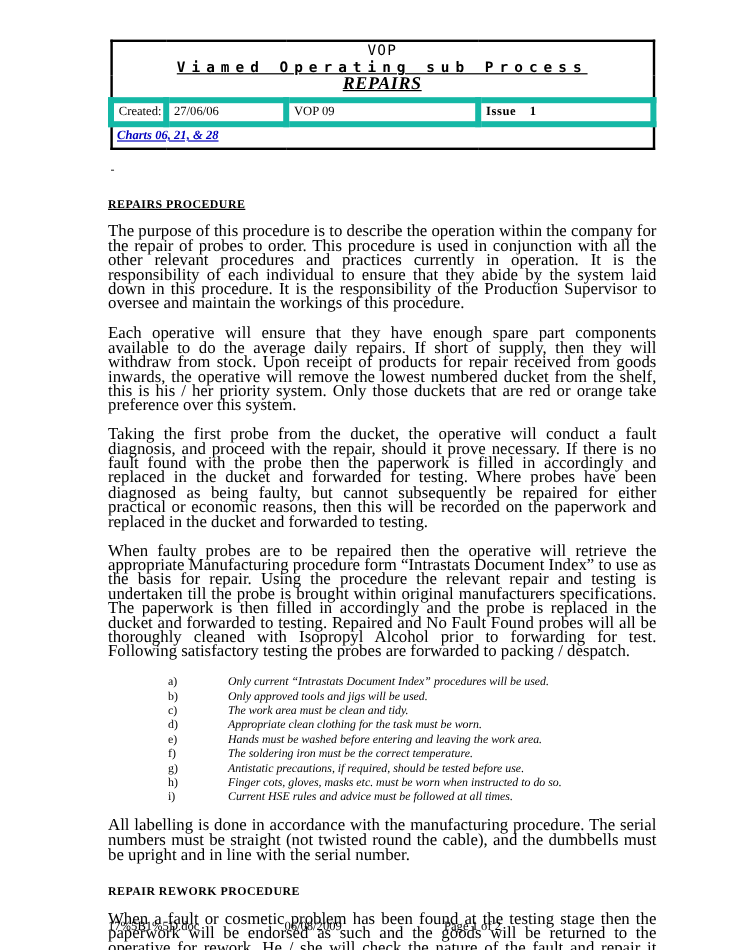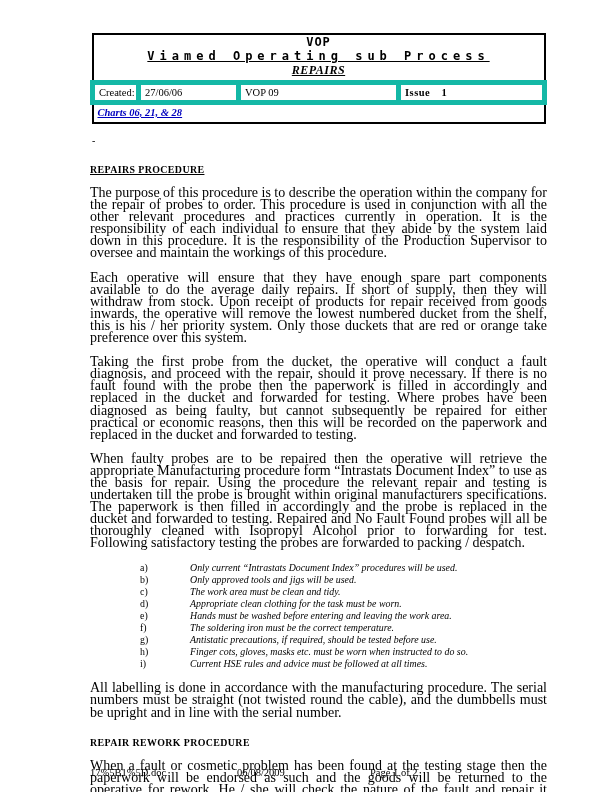--- a/index.html
+++ b/index.html
@@ -5,25 +5,25 @@
   html,body{margin:0;padding:0;}
   body{width:612px;height:792px;background:#ffffff;}
   .page{position:relative;width:612px;height:792px;background:#fff;color:#000;
         font-family:"Liberation Serif",serif;overflow:hidden;}
   .content{position:absolute;left:90px;top:33px;width:457px;}
 
   
   table.hdr{width:100%;border-collapse:collapse;border:2px solid #000;table-layout:fixed;}
   .hdr td{vertical-align:top;padding:1px 4px;font-size:10.5px;line-height:13px;}
   .org-row td{border:0;text-align:center;padding:1px 0 0;}
-  .org{font-family:"DejaVu Sans Mono",monospace;font-weight:bold;font-size:12px;letter-spacing:1px;display:block;}
+  .org{font-family:"DejaVu Sans Mono",monospace;font-weight:normal;font-size:12px;letter-spacing:1px;display:block;}
   .doc-title{font-family:"DejaVu Sans Mono",monospace;font-weight:bold;font-size:12px;
              letter-spacing:5px;text-decoration:underline;white-space:nowrap;display:block;margin-top:1px;}
   .subtitle-row td{border:0;border-bottom:1px solid #000;text-align:center;padding:1px 0 3px;}
-  .subtitle{font-style:italic;font-weight:bold;font-size:12px;text-decoration:underline;letter-spacing:0.5px;}
+  .subtitle{font-style:italic;font-weight:bold;font-size:15px;text-decoration:underline;letter-spacing:0.5px;}
   .grid td{border:5px solid #14b8a6;}
   .issue{font-weight:bold;word-spacing:8px;letter-spacing:0.5px;}
   .narrow{display:inline-block;max-width:58px;}
   .charts-row td{border:0;padding:1px 4px 3px;}
   .charts-link{color:#0000bf;font-weight:bold;font-style:italic;text-decoration:underline;
                font-size:10.5px;cursor:pointer;}
 
   .dash{margin:12px 0 0 2px;font-size:10px;line-height:10px;}
   h3.sec{font-size:9.9px;font-weight:bold;letter-spacing:0.4px;margin:18px 0 0;}
   h3.u{text-decoration:underline;}

